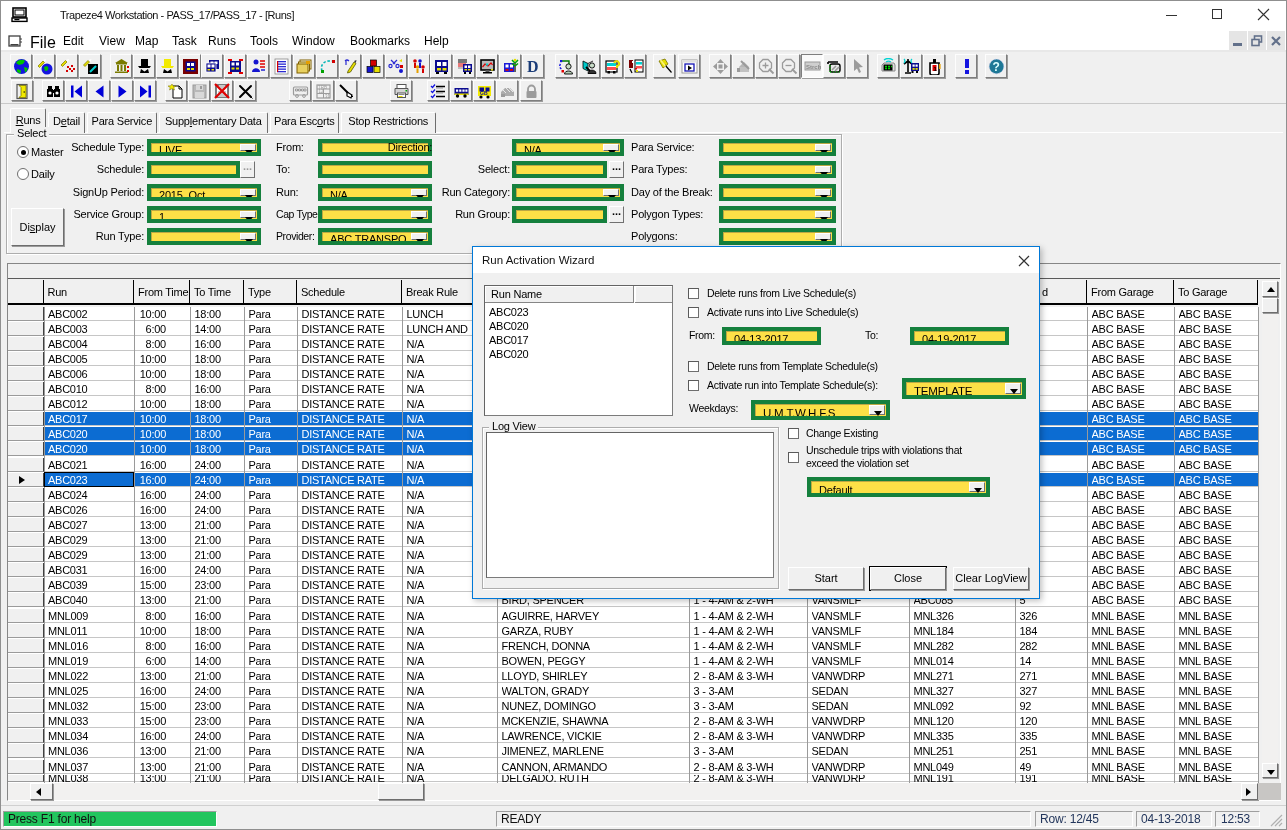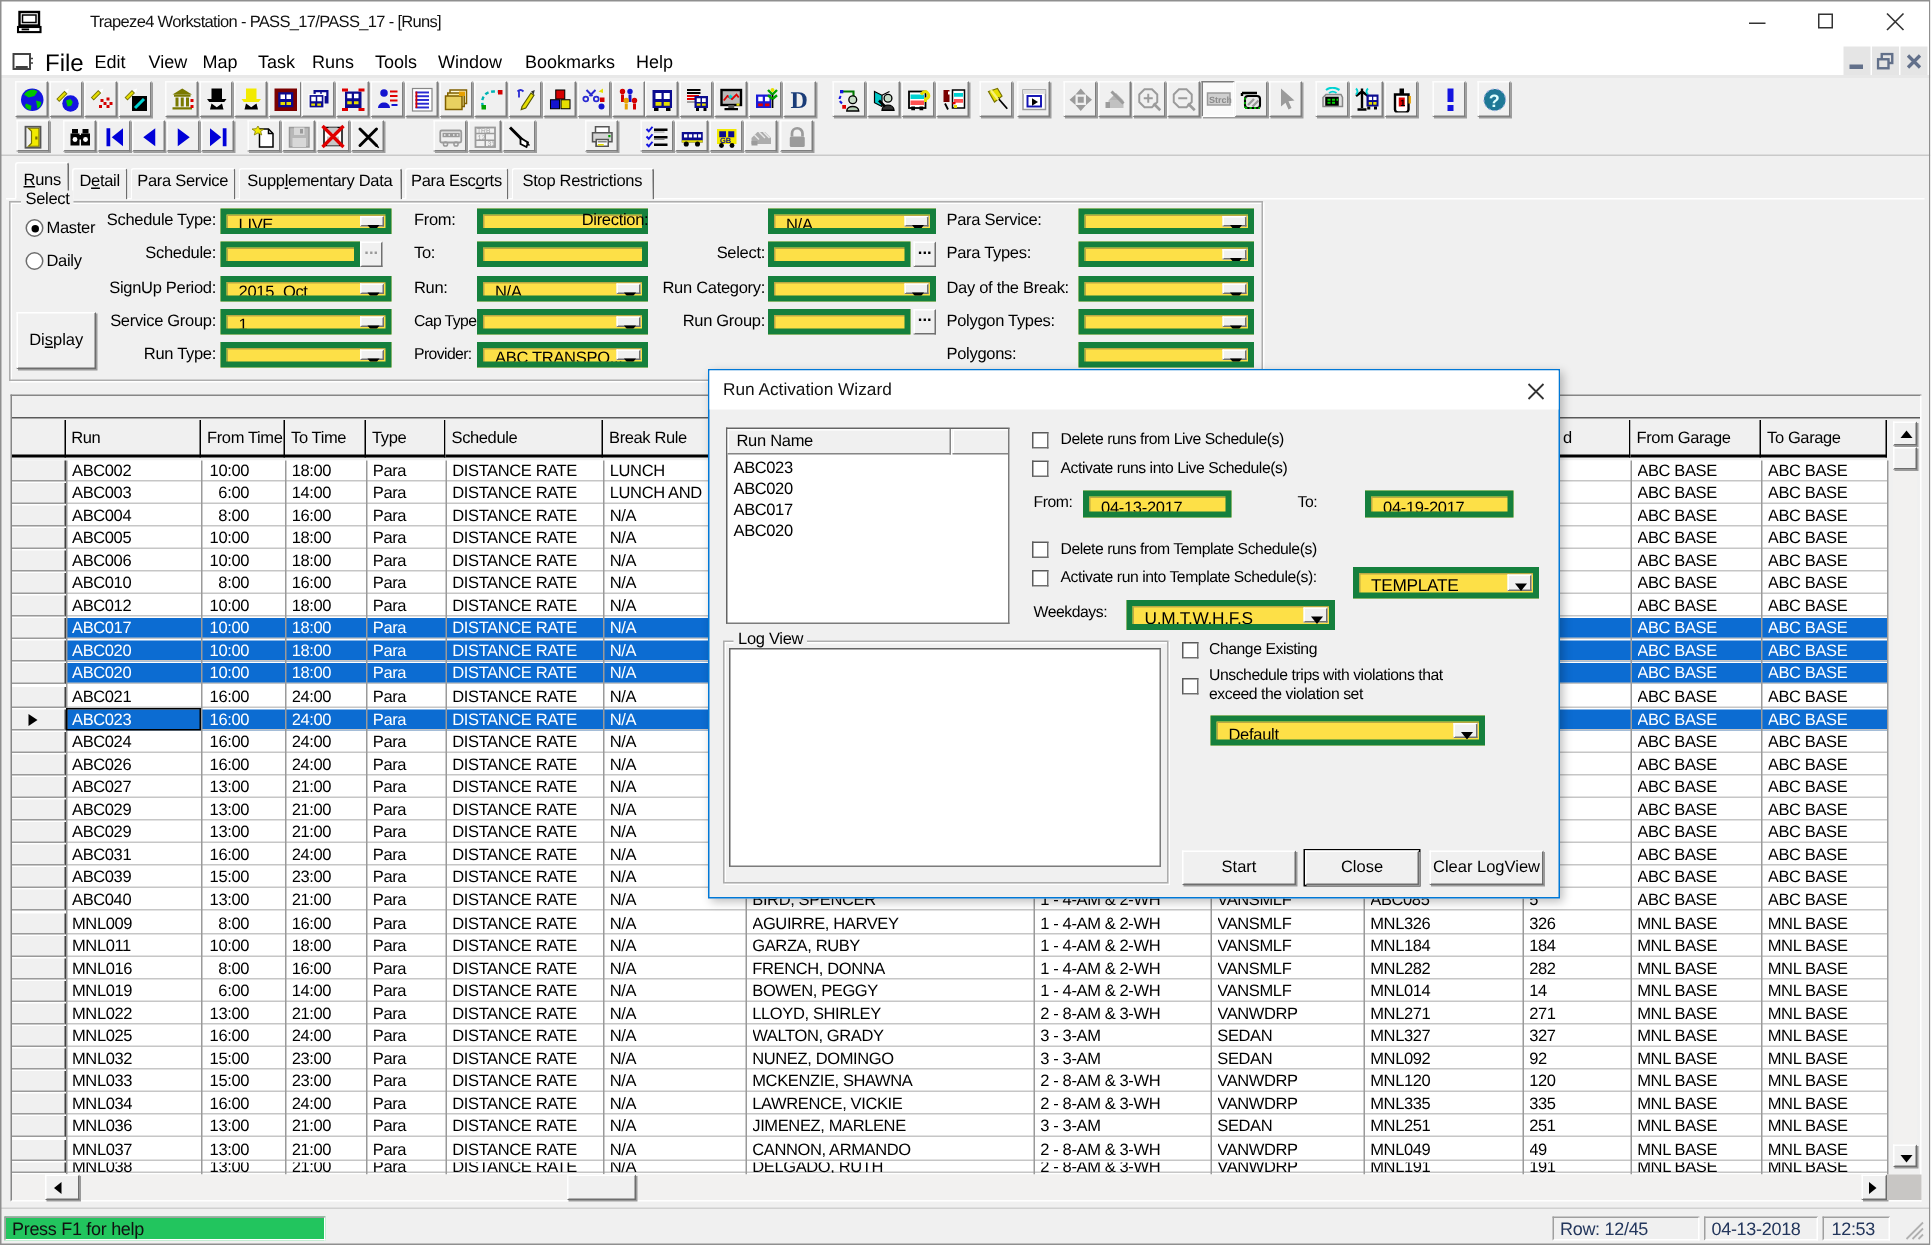--- a/index.html
+++ b/index.html
@@ -1101,20 +1101,21 @@
       <div style="position:absolute;left:5px;top:4px;border:4px solid transparent;border-right:5px solid #000;border-left:none"></div>
     </div>
 <div class="btn3" style="left:378px;top:783px;width:46px;height:17px"></div>
 <div class="btn3" style="left:1241px;top:783px;width:17px;height:17px">
       <div style="position:absolute;left:4px;top:4px;border:4px solid transparent;border-left:5px solid #000;border-right:none"></div>
     </div>
 <div class="abs" style="left:1258px;top:783px;width:23px;height:17px;background:#c8c6c4"></div>
 <div class="abs" style="left:0;top:805px;width:1287px;height:1px;background:#d0d0d0"></div>
 <div class="abs" style="left:0;top:806px;width:1287px;height:24px;background:#f0f0f0"></div>
 <div class="abs" style="left:3px;top:811px;width:214px;height:16px;background:#22c55e;border:1px solid #9f9f9f;border-bottom-color:#fff;border-right-color:#fff;font-size:12px;letter-spacing:-0.2px;line-height:15px;padding-left:4px;color:#111;white-space:nowrap;overflow:hidden">Press F1 for help</div>
+<div class="abs" style="left:496px;top:811px;width:535px;height:16px;background:#f0f0f0;border:1px solid #9f9f9f;border-bottom-color:#fff;border-right-color:#fff;font-size:12px;letter-spacing:-0.2px;line-height:15px;padding-left:4px;color:#111;white-space:nowrap;overflow:hidden">READY</div>
 <div class="abs" style="left:1035px;top:811px;width:98px;height:16px;background:#f0f0f0;border:1px solid #9f9f9f;border-bottom-color:#fff;border-right-color:#fff;font-size:12px;letter-spacing:-0.2px;line-height:15px;padding-left:4px;color:#23365c;white-space:nowrap;overflow:hidden">Row: 12/45</div>
 <div class="abs" style="left:1136px;top:811px;width:76px;height:16px;background:#f0f0f0;border:1px solid #9f9f9f;border-bottom-color:#fff;border-right-color:#fff;font-size:12px;letter-spacing:-0.2px;line-height:15px;padding-left:4px;color:#23365c;white-space:nowrap;overflow:hidden"><span style="margin-left:0px">04-13-2018</span></div>
 <div class="abs" style="left:1215px;top:811px;width:45px;height:16px;background:#f0f0f0;border:1px solid #9f9f9f;border-bottom-color:#fff;border-right-color:#fff;font-size:12px;letter-spacing:-0.2px;line-height:15px;padding-left:4px;color:#23365c;white-space:nowrap;overflow:hidden"><span style="margin-left:1px">12:53</span></div>
 <svg class="abs" style="left:1269px;top:813px" width="14" height="14" viewBox="0 0 14 14">
 <path d="M13 2 L2 13 M13 6 L6 13 M13 10 L10 13" stroke="#b0b0b0" stroke-width="1.2"></path>
     </svg>
 <div class="abs" style="left:472px;top:246px;width:568px;height:353px;background:#f0f0f0;border:1px solid #0078d7;box-shadow:2px 2px 6px rgba(0,0,0,0.25)"></div>
 <div class="abs" style="left:473px;top:247px;width:566px;height:26px;background:#fff"></div>
 <div class="abs" style="left:482px;top:254px;font-size:11.5px;color:#111">Run Activation Wizard</div>
 <svg class="abs" style="left:1018px;top:255px" width="12" height="12" viewBox="0 0 12 12">

